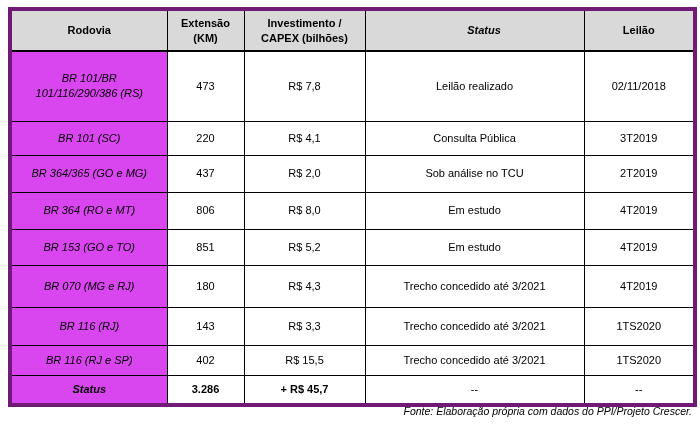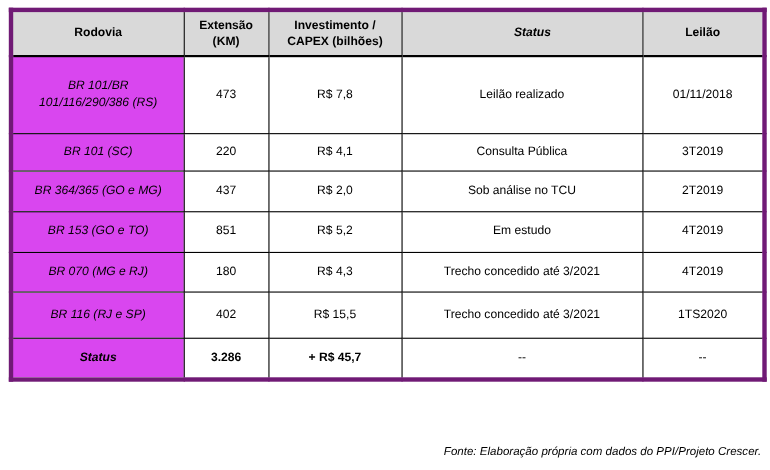--- a/index.html
+++ b/index.html
@@ -100,49 +100,63 @@
           <th>Leilão</th>
         </tr>
     </thead>
     <tbody id="table-body">
         <tr>
     <td class="col-rodovia">BR 101/BR
 101/116/290/386 (RS)</td>
     <td>473</td>
     <td>R$ 7,8</td>
     <td>Leilão realizado</td>
-    <td>01/11/2018</td>
+    <td>02/11/2018</td>
   </tr>
         <tr>
     <td class="col-rodovia">BR  101 (SC)</td>
     <td>220</td>
     <td>R$ 4,1</td>
     <td>Consulta Pública</td>
     <td>3T2019</td>
   </tr>
         <tr>
     <td class="col-rodovia">BR 364/365 (GO e MG)</td>
     <td>437</td>
     <td>R$ 2,0</td>
     <td>Sob análise no TCU</td>
     <td>2T2019</td>
   </tr>
         <tr>
+    <td class="col-rodovia">BR 364 (RO e MT)</td>
+    <td>806</td>
+    <td>R$ 8,0</td>
+    <td>Em estudo</td>
+    <td>4T2019</td>
+  </tr>
+        <tr>
     <td class="col-rodovia">BR 153 (GO e TO)</td>
     <td>851</td>
     <td>R$ 5,2</td>
     <td>Em estudo</td>
     <td>4T2019</td>
   </tr>
         <tr>
     <td class="col-rodovia">BR 070 (MG e RJ)</td>
     <td>180</td>
     <td>R$ 4,3</td>
     <td>Trecho concedido até 3/2021</td>
     <td>4T2019</td>
+  </tr>
+        <tr>
+    <td class="col-rodovia">BR 116 (RJ)</td>
+    <td>143</td>
+    <td>R$ 3,3</td>
+    <td>Trecho concedido até 3/2021</td>
+    <td>1TS2020</td>
   </tr>
         <tr>
     <td class="col-rodovia">BR 116 (RJ e SP)</td>
     <td>402</td>
     <td>R$ 15,5</td>
     <td>Trecho concedido até 3/2021</td>
     <td>1TS2020</td>
   </tr>
         <tr>
     <td class="col-rodovia bold">Status</td>

